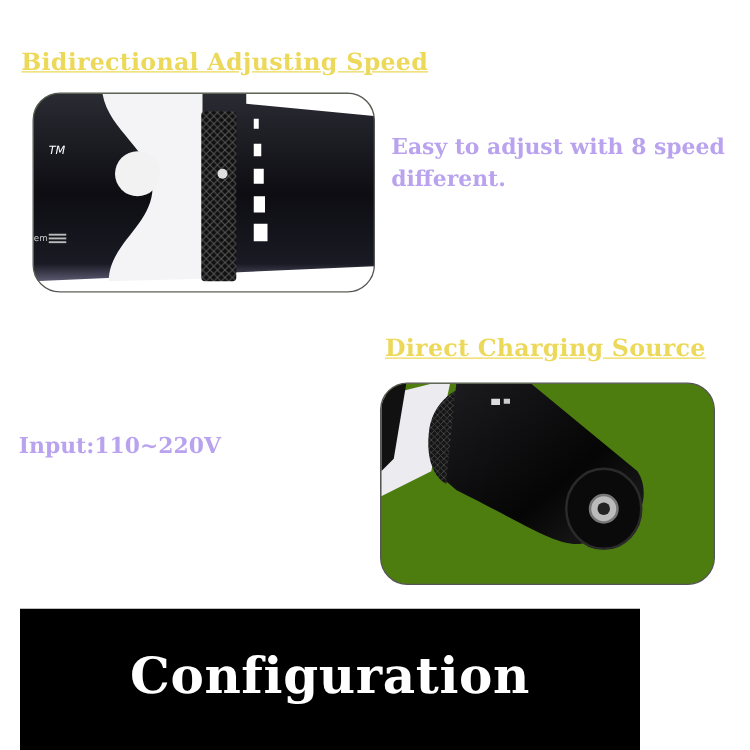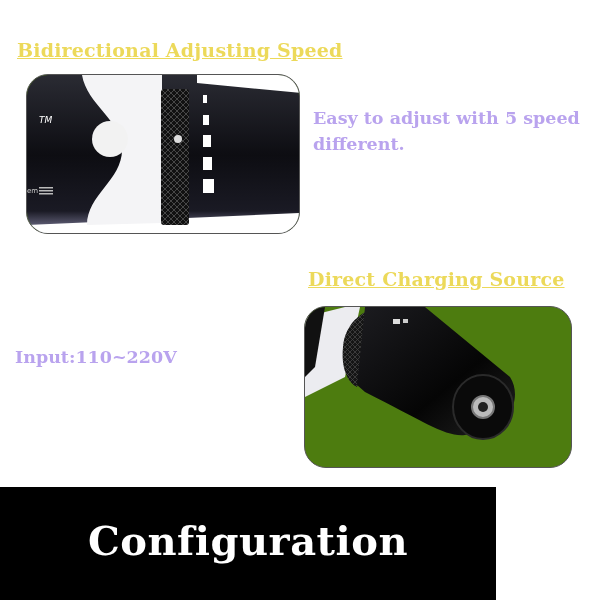--- a/index.html
+++ b/index.html
@@ -1,20 +1,20 @@
 <!DOCTYPE html>
 <html><head>
   <meta charset="utf-8">
   <style>
     html, body { margin: 0; padding: 0; }
     body { width: 600px; height: 600px; background: #ffffff; position: relative; overflow: hidden; font-family: "DejaVu Serif", "Liberation Serif", serif; }
     .heading { position: absolute; font-weight: bold; color: #ecd95a; font-size: 19px; white-space: nowrap; letter-spacing: 0.2px; text-decoration: underline; }
     .desc { position: absolute; font-weight: bold; color: #b9a3ee; font-size: 17.5px; line-height: 26px; white-space: nowrap; }
     .photo { position: absolute; border: 1.5px solid #555; border-radius: 22px; overflow: hidden; background: #4d7c0f; box-sizing: border-box; }
-    .band { position: absolute; left: 0; top: 487px; width: 496px; height: 113px; background: #000; }
+    .band { position: absolute; left: 16px; top: 487px; width: 496px; height: 113px; background: #000; }
     .band-title { position: absolute; left: 0; right: 0; top: 30px; text-align: center; color: #fff; font-weight: bold; font-size: 40px; letter-spacing: 0.5px; }
   </style>
 </head>
 <body>
 
 <div class="heading" style="left:17px; top:39px;">Bidirectional Adjusting Speed</div>
 
 <div class="photo" style="left:26px; top:74px; width:274px; height:160px;">
   <svg width="274" height="160" viewBox="0 0 274 160">
     <defs>
@@ -43,21 +43,21 @@
     <rect x="176" y="104" width="11" height="14" fill="#fff"></rect>
     <text x="12" y="48" fill="#fff" font-size="9" font-style="italic" font-family="DejaVu Sans, sans-serif">TM</text>
     <text x="0" y="118" fill="#ccc" font-size="7" font-family="DejaVu Sans, sans-serif">em</text>
     <rect x="12" y="112" width="14" height="1.5" fill="#bbb"></rect>
     <rect x="12" y="115" width="14" height="1.5" fill="#bbb"></rect>
     <rect x="12" y="118" width="14" height="1.5" fill="#bbb"></rect>
   </svg>
 </div>
 
 <div class="desc" style="left:313px; top:105px;">
-  <div>Easy to adjust with 5 speed</div>
+  <div>Easy to adjust with 8 speed</div>
   <div>different.</div>
 </div>
 
 <div class="heading" style="left:308px; top:268px;">Direct Charging Source</div>
 
 <div class="desc" style="left:15px; top:344px;">
   <div>Input:110~220V</div>
 </div>
 
 <div class="photo" style="left:304px; top:306px; width:268px; height:162px;">

